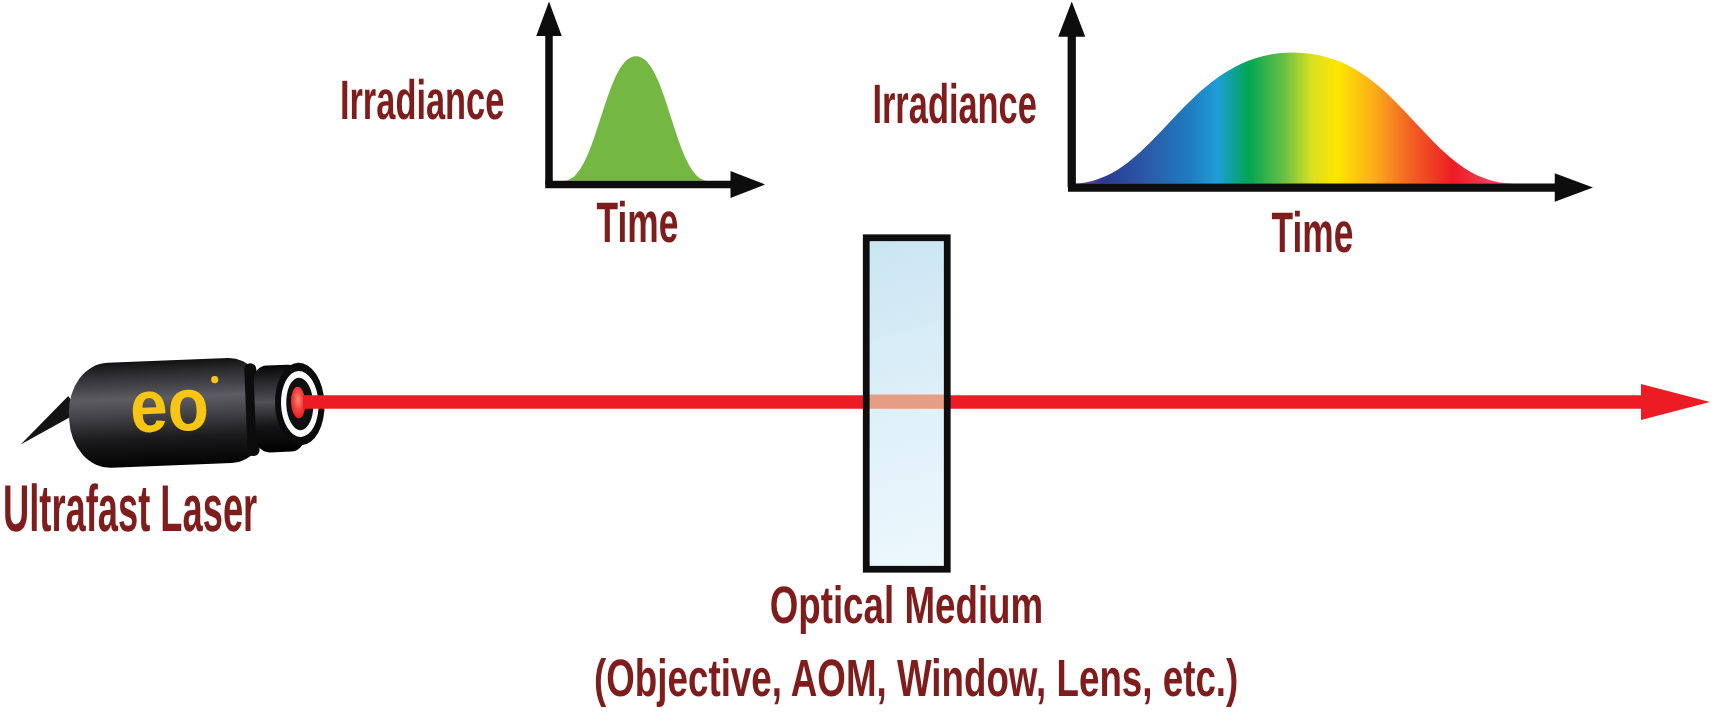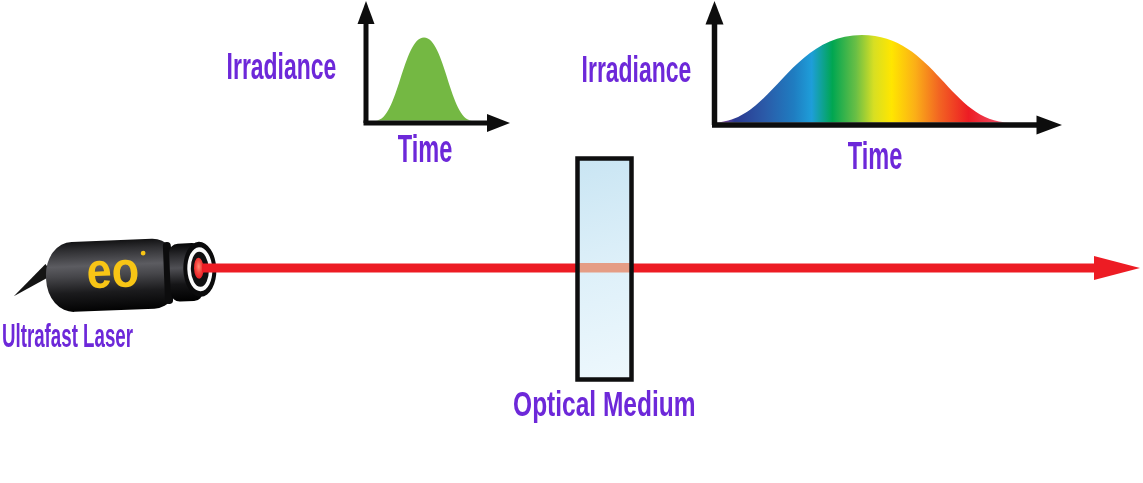--- a/index.html
+++ b/index.html
@@ -7,21 +7,21 @@
     position:relative;
     width:1143px;height:483px;
     background:#ffffff;
     overflow:hidden;
     font-family:"Liberation Sans",sans-serif;
   }
   #diagram-svg{position:absolute;left:0;top:0;}
   .lbl{
     position:absolute;
     font-weight:bold;
-    color:#6d28d9;
+    color:#7f1d1d;
     line-height:1;
     white-space:nowrap;
     text-align:center;
   }
   .lbl > span{display:inline-block;transform-origin:50% 50%;}
   .lbl.left-align{text-align:left;}
   .lbl.left-align > span{transform-origin:0 50%;}
   .sx62 > span{transform:scaleX(0.62);}
   .sx55 > span{transform:scaleX(0.55);}
   .sx70 > span{transform:scaleX(0.70);}
@@ -122,21 +122,24 @@
     <span>Time</span>
   </div>
 
   <div class="lbl sx62" style="left:536px;top:51px;width:200px;font-size:37px;">
     <span>Irradiance</span>
   </div>
   <div class="lbl sx62" style="left:775px;top:137px;width:200px;font-size:38px;">
     <span>Time</span>
   </div>
 
-  <div class="lbl left-align sx55" style="left:2px;top:318px;font-size:34px;text-align:right;">
+  <div class="lbl left-align sx55" style="left:2px;top:318px;font-size:44px;text-align:right;">
     <span>Ultrafast Laser</span>
   </div>
 
   <div class="lbl sx70" style="left:304px;top:386px;width:600px;font-size:35px;">
     <span>Optical Medium</span>
   </div>
+  <div class="lbl sx70" style="left:304px;top:435px;width:600px;font-size:35px;">
+    <span>(Objective, AOM, Window, Lens, etc.)</span>
+  </div>
 
 </div>
 
 </body></html>

